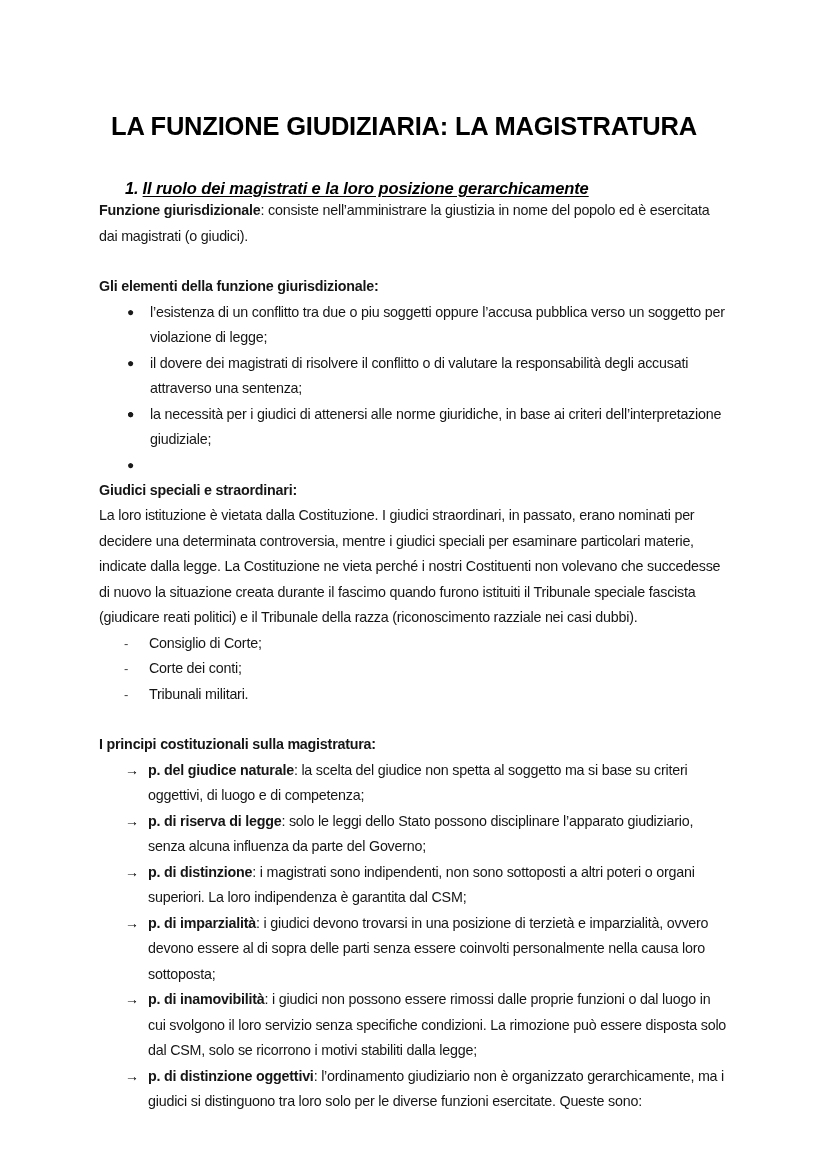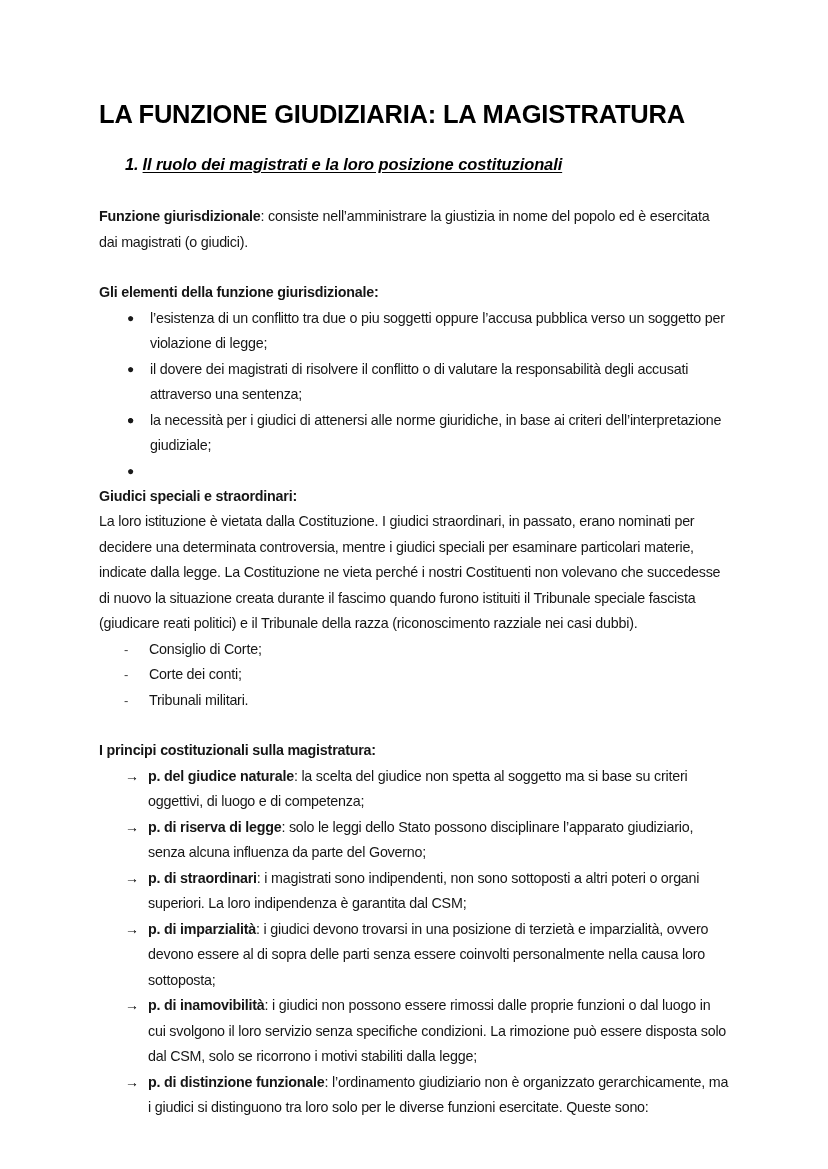--- a/index.html
+++ b/index.html
@@ -24,21 +24,21 @@
   }
 
   
   .doc-title {
     font-family: "Liberation Sans", sans-serif;
     font-weight: bold;
     font-size: 25.5px;
     line-height: 1.15;
     color: #000000;
     letter-spacing: -0.2px;
-    margin: 0;
+    margin: 12px;
     padding-top: 100px;
     white-space: nowrap;
   }
 
   
   .section-heading {
     font-family: "Liberation Sans", sans-serif;
     font-size: 16.5px;
     font-weight: bold;
     font-style: italic;
@@ -63,21 +63,21 @@
   .sub-heading,
   .para {
     font-family: "Liberation Sans", sans-serif;
     font-size: 14.3px;
     line-height: 25.5px;
     color: #161616;
     margin: 0;
     letter-spacing: -0.22px;
   }
 
-  .lead-para { padding-top: 30px; }
+  .lead-para { }
   .sub-heading { font-weight: bold; }
   .spacer-line { height: 25px; }
 
   b, strong { font-weight: bold; }
 
   
   ul.clean, ol.clean {
     list-style: none;
     margin: 0;
     padding: 0;
@@ -144,21 +144,21 @@
   .term { font-weight: bold; }
 </style>
 </head>
 <body>
 
 <div class="page">
   <div class="content">
 
     <h1 class="doc-title">LA FUNZIONE GIUDIZIARIA: LA MAGISTRATURA</h1>
 
-    <h2 class="section-heading"><span class="num">1.</span><span class="heading-text">Il ruolo dei magistrati e la loro posizione costituzionali</span></h2>
+    <h2 class="section-heading"><span class="num">1.</span><span class="heading-text">Il ruolo dei magistrati e la loro posizione gerarchicamente</span></h2>
 
     <p class="lead-para"><b class="term">Funzione giurisdizionale</b><span>: consiste nell’amministrare la giustizia in nome del popolo ed è esercitata dai magistrati (o giudici).</span></p>
 
     <div class="spacer-line"></div>
 
     <p class="sub-heading">Gli elementi della funzione giurisdizionale:</p>
 
     <ul class="clean bullet-list">
       <li><span class="marker">●</span><span>l’esistenza di un conflitto tra due o piu soggetti oppure l’accusa pubblica verso un soggetto per violazione di legge;</span></li>
       <li><span class="marker">●</span><span>il dovere dei magistrati di risolvere il conflitto o di valutare la responsabilità degli accusati attraverso una sentenza;</span></li>
@@ -178,22 +178,22 @@
       <li><span class="marker">-</span><span>Tribunali militari.</span></li>
     </ul>
 
     <div class="spacer-line"></div>
 
     <p class="sub-heading">I principi costituzionali sulla magistratura:</p>
 
     <ul class="clean arrow-list">
       <li><span class="marker">→</span><b class="term">p. del giudice naturale</b><span>: la scelta del giudice non spetta al soggetto ma si base su criteri oggettivi, di luogo e di competenza;</span></li>
       <li><span class="marker">→</span><b class="term">p. di riserva di legge</b><span>: solo le leggi dello Stato possono disciplinare l’apparato giudiziario, senza alcuna influenza da parte del Governo;</span></li>
-      <li><span class="marker">→</span><b class="term">p. di straordinari</b><span>: i magistrati sono indipendenti, non sono sottoposti a altri poteri o organi superiori. La loro indipendenza è garantita dal CSM;</span></li>
+      <li><span class="marker">→</span><b class="term">p. di distinzione</b><span>: i magistrati sono indipendenti, non sono sottoposti a altri poteri o organi superiori. La loro indipendenza è garantita dal CSM;</span></li>
       <li><span class="marker">→</span><b class="term">p. di imparzialità</b><span>: i giudici devono trovarsi in una posizione di terzietà e imparzialità, ovvero devono essere al di sopra delle parti senza essere coinvolti personalmente nella causa loro sottoposta;</span></li>
       <li><span class="marker">→</span><b class="term">p. di inamovibilità</b><span>: i giudici non possono essere rimossi dalle proprie funzioni o dal luogo in cui svolgono il loro servizio senza specifiche condizioni. La rimozione può essere disposta solo dal CSM, solo se ricorrono i motivi stabiliti dalla legge;</span></li>
-      <li><span class="marker">→</span><b class="term">p. di distinzione funzionale</b><span>: l’ordinamento giudiziario non è organizzato gerarchicamente, ma i giudici si distinguono tra loro solo per le diverse funzioni esercitate. Queste sono:</span>
+      <li><span class="marker">→</span><b class="term">p. di distinzione oggettivi</b><span>: l’ordinamento giudiziario non è organizzato gerarchicamente, ma i giudici si distinguono tra loro solo per le diverse funzioni esercitate. Queste sono:</span>
         
       </li>
     </ul>
 
   </div>
 </div>
 
 </body></html>

